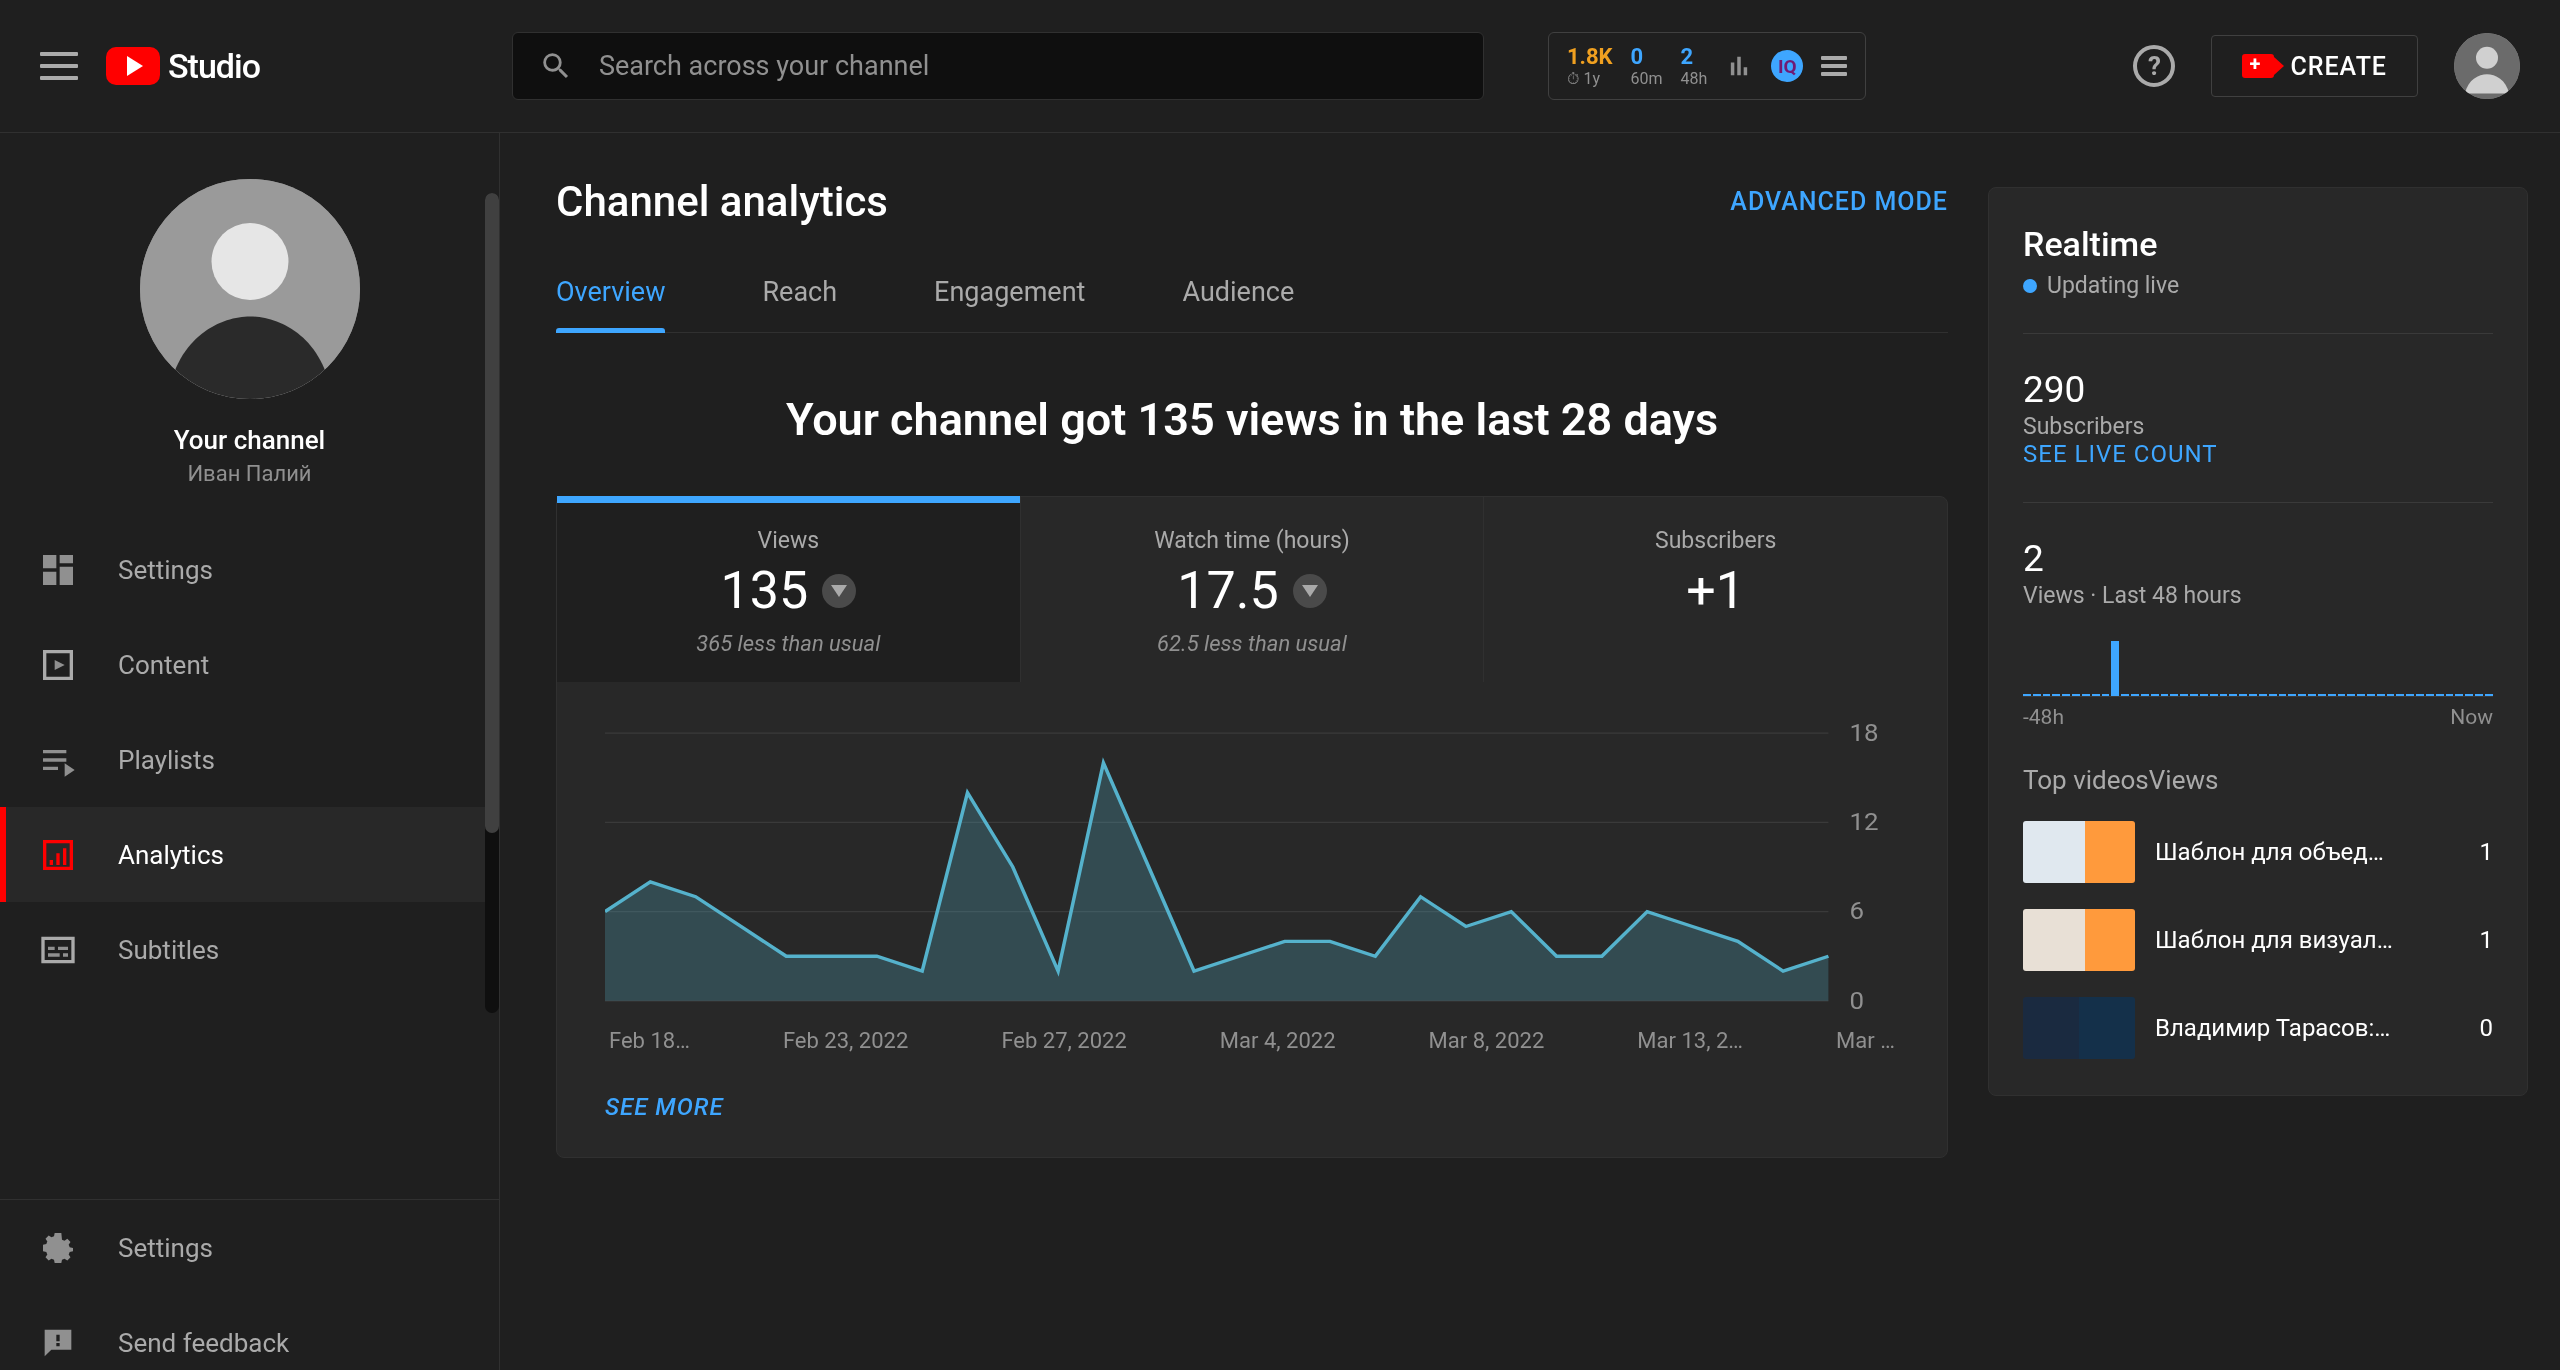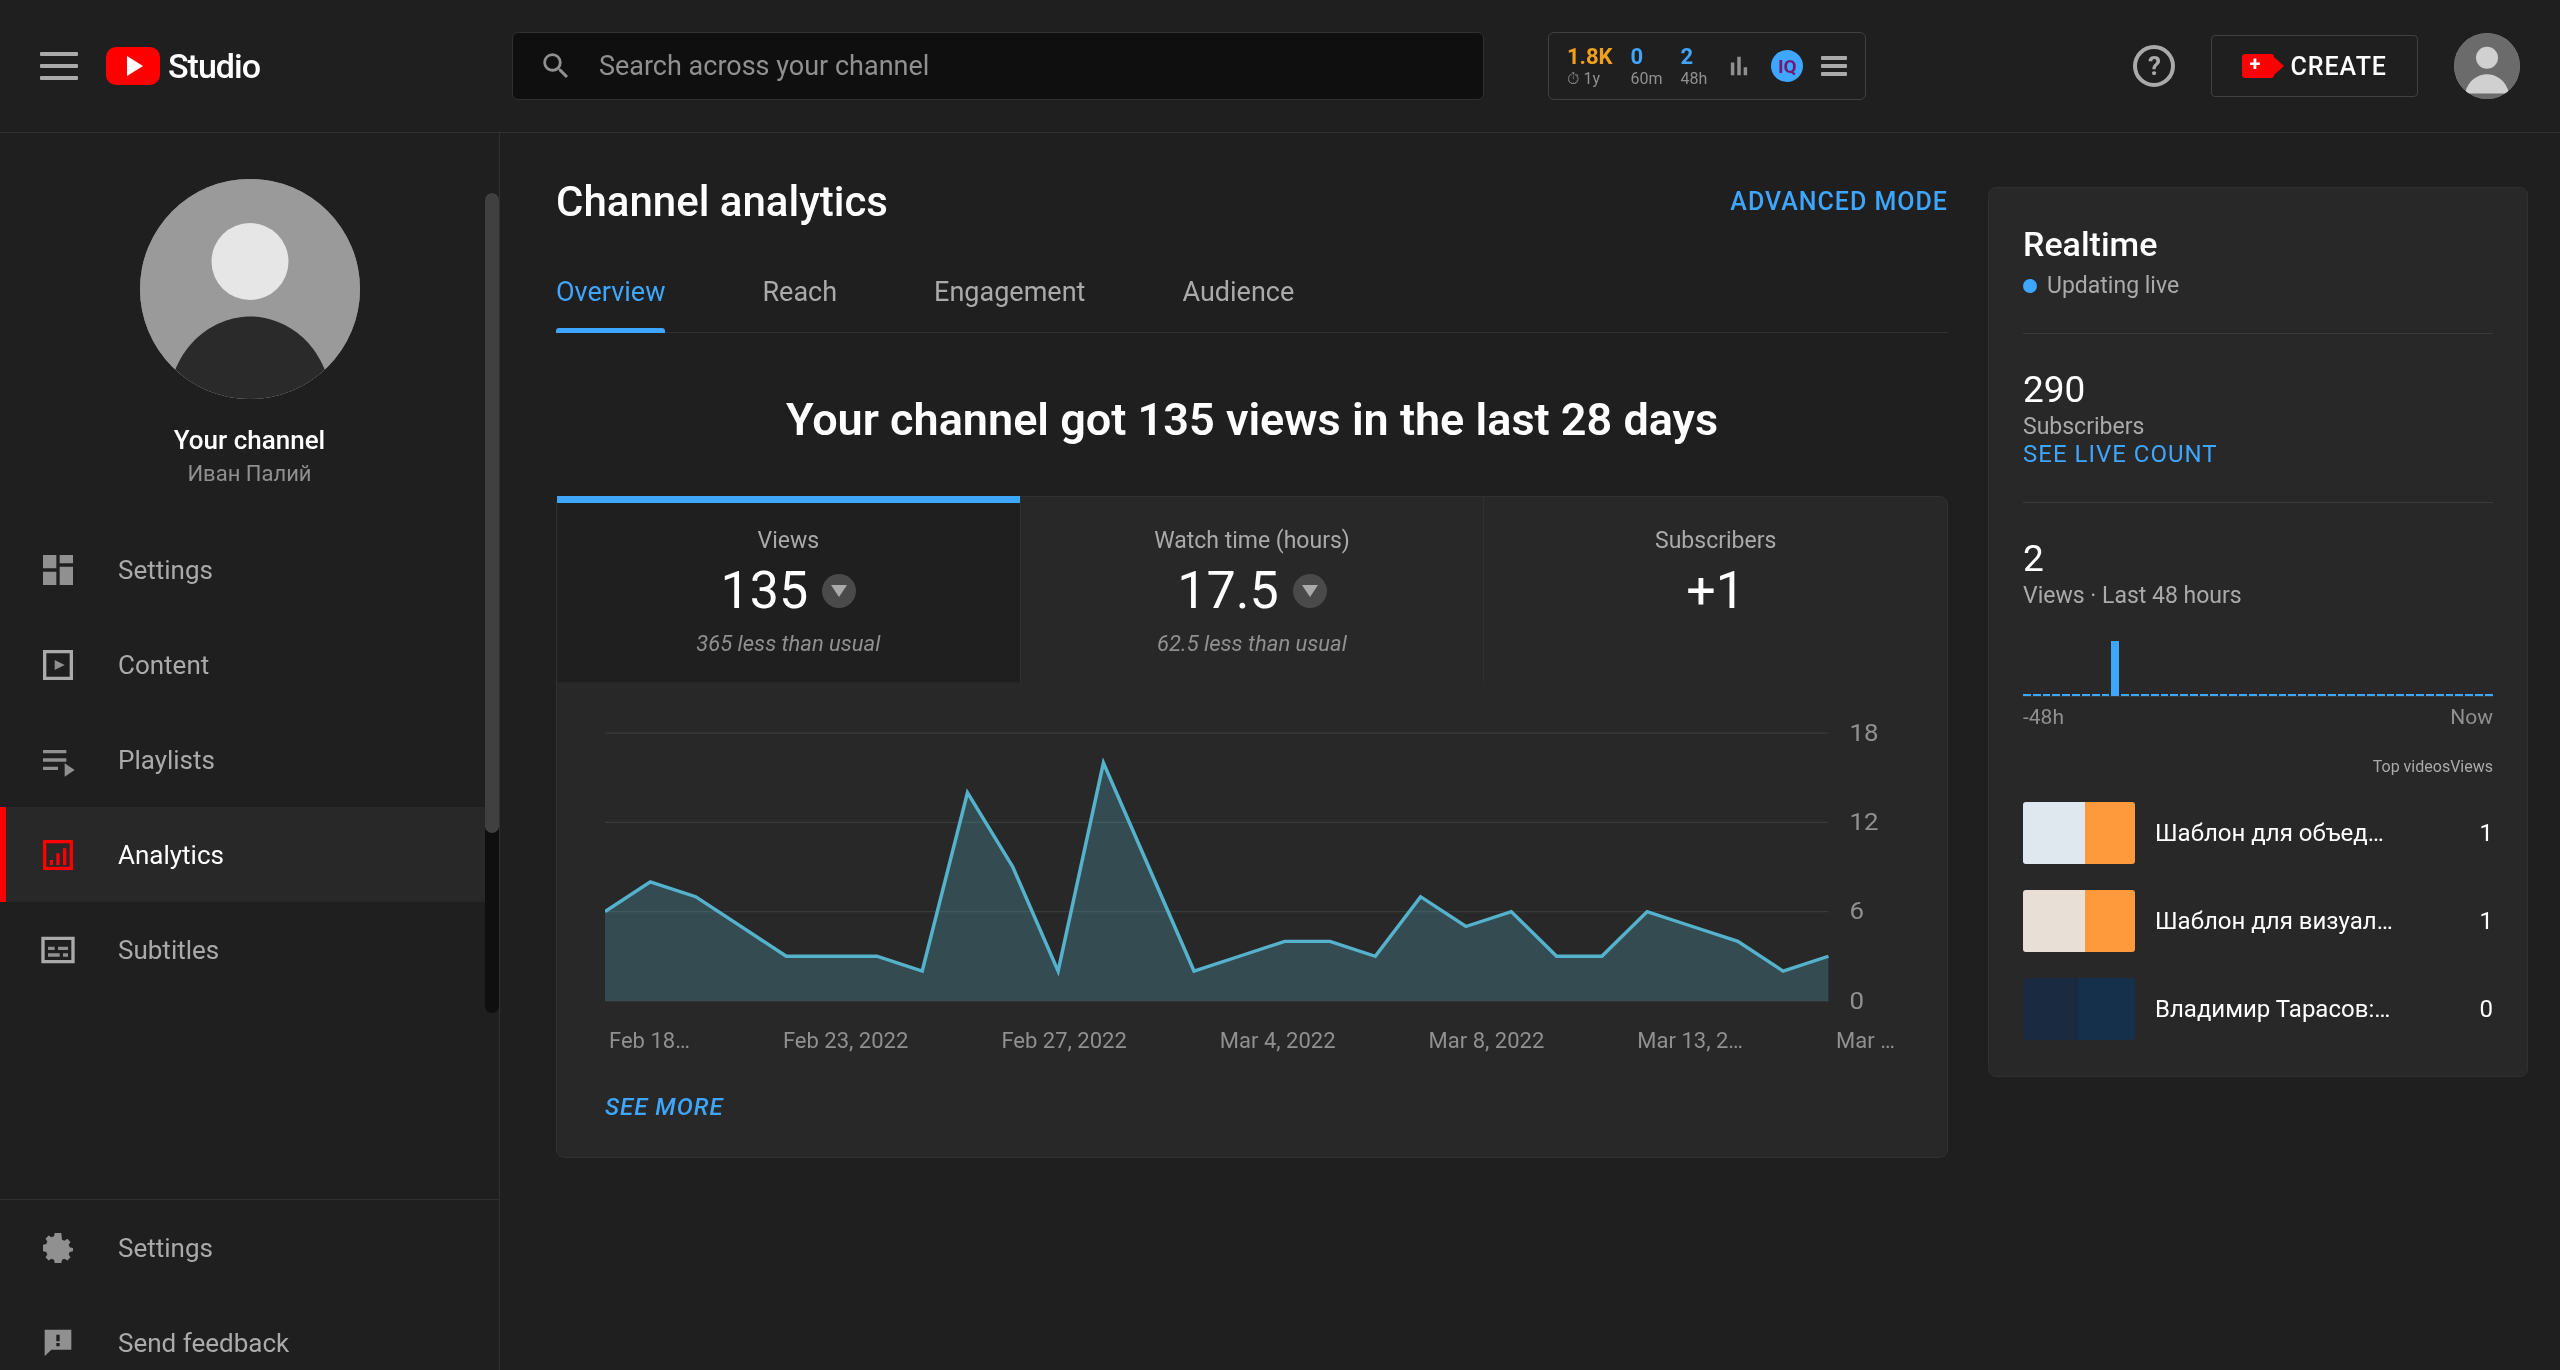--- a/index.html
+++ b/index.html
@@ -95,21 +95,21 @@
 .rt-title { font-size:34px; font-weight:500; }
 .rt-live { display:flex; align-items:center; gap:10px; margin-top:8px; font-size:23px; color:#aaa; }
 .dot { width:14px; height:14px; border-radius:50%; background:#3ea6ff; }
 .rt-sep { border-top:1px solid #3a3a3a; margin:34px 0; }
 .rt-big { font-size:37px; font-weight:400; }
 .rt-sub { font-size:23px; color:#aaa; margin-top:2px; }
 .rt-link { color:#3ea6ff; font-size:24px; font-weight:400; letter-spacing:1px; cursor:pointer; }
 .mini-bars { height:74px; display:flex; align-items:flex-end; gap:2px; margin-top:14px; border-bottom:1px solid #3a3a3a; }
 .mini-bar { width:10px; background:#3ea6ff; }
 .mini-axis { display:flex; justify-content:space-between; font-size:21px; color:#909090; margin-top:8px; }
-.top-videos-head { display:flex; justify-content:flex-end; font-size:16px; color:#aaa; margin-top:28px; }
+.top-videos-head { display:flex; justify-content:flex-start; font-size:26px; color:#aaa; margin-top:36px; }
 .video-row { display:flex; align-items:center; gap:20px; margin-top:26px; }
 .thumb { width:112px; height:62px; background:#555; border-radius:3px; flex-shrink:0; position:relative; overflow:hidden; }
 .thumb.t1 { background:linear-gradient(90deg,#e0e8ef 0 55%, #ff9a3c 55%); }
 .thumb.t2 { background:linear-gradient(90deg,#e8e0d6 0 55%, #ff9a3c 55%); }
 .thumb.t3 { background:linear-gradient(90deg,#1a2a40 0 50%, #14304a 50%); }
 .video-title { flex:1; font-size:24px; white-space:nowrap; overflow:hidden; text-overflow:ellipsis; }
 .video-count { font-size:24px; color:#fff; margin-left:10px; }
 
 ::-webkit-scrollbar { width:14px; }
 ::-webkit-scrollbar-track { background:#0f0f0f; }

